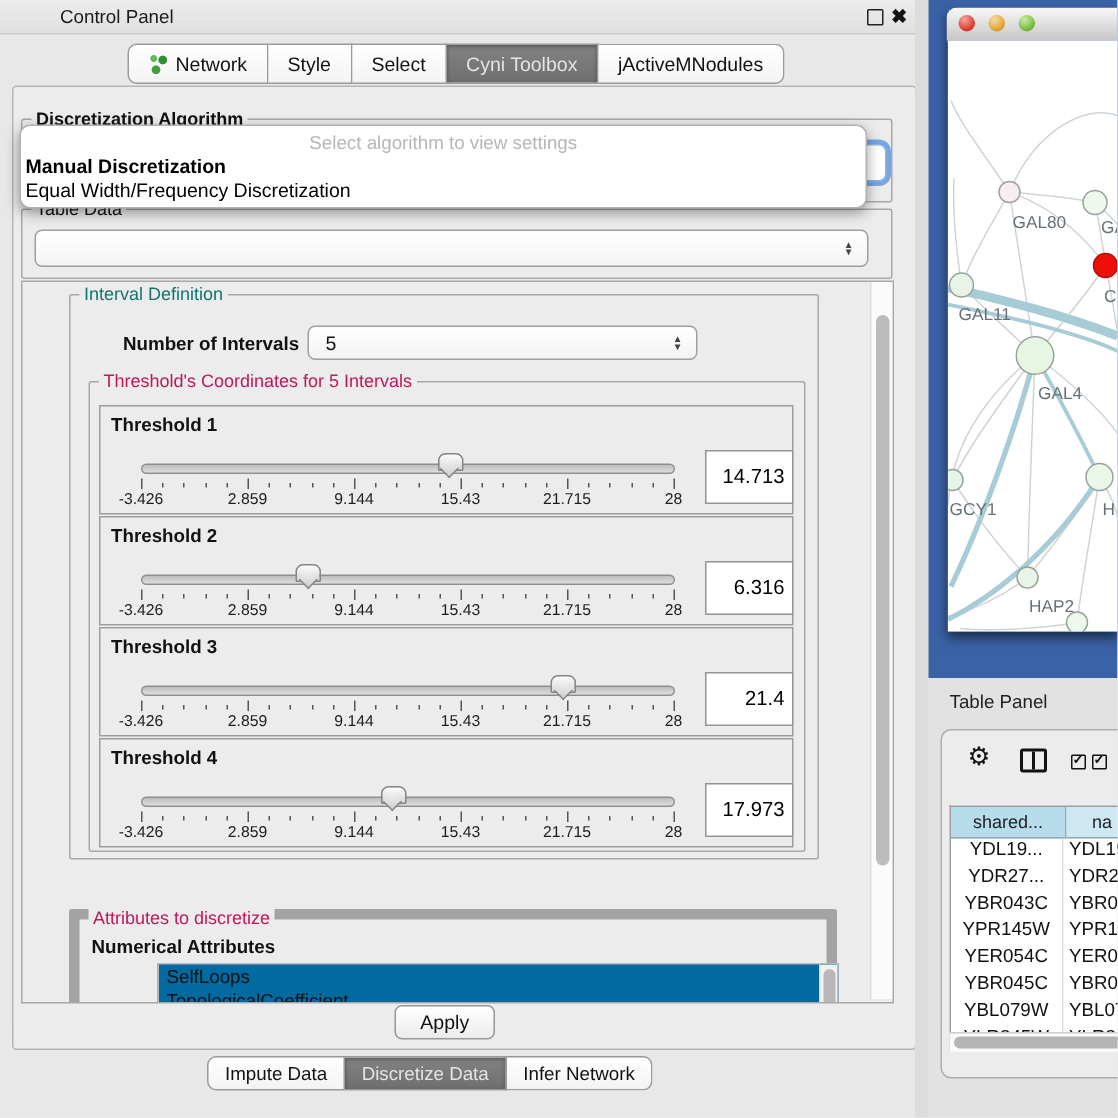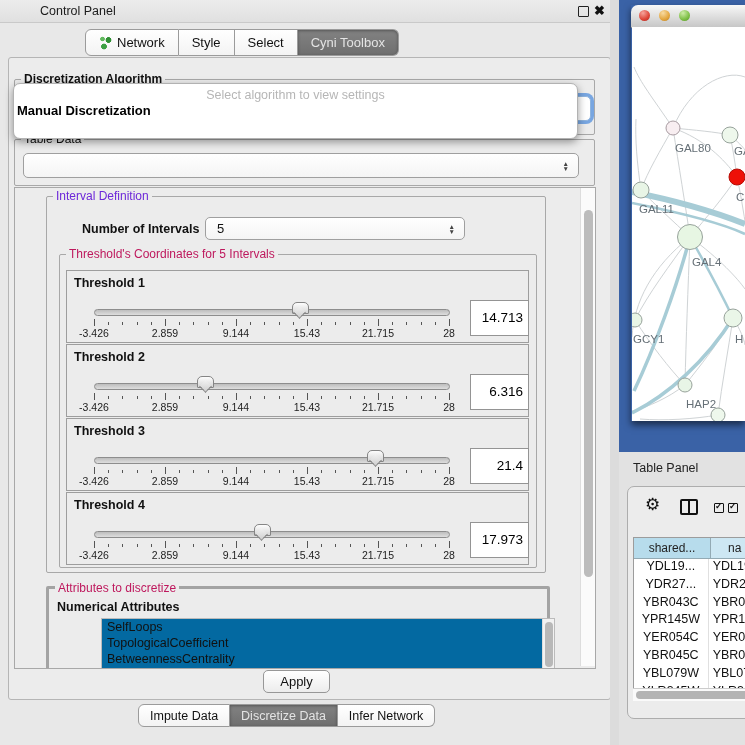--- a/index.html
+++ b/index.html
@@ -33,21 +33,21 @@
         radial-gradient(circle at 9.5px 4px,#2f8f33 2.6px,rgba(0,0,0,0) 3.2px),
         radial-gradient(circle at 5px 10.5px,#3da043 2.6px,rgba(0,0,0,0) 3.2px);}
 
   
   #content{left:8px;top:57px;width:601px;height:641px;background:#ececec;
            border:1px solid #b5b5b5;border-radius:3px;}
 
   .group{position:absolute;border:1px solid #a8a8a8;border-radius:2px;}
   .group-label{position:absolute;top:-8px;left:6px;background:#ececec;padding:0 3px;
                font-size:12px;color:#111;white-space:nowrap;}
-  .green{color:#6d28d9;}  .blue{color:#be185d;}
+  .green{color:#0f766e;}  .blue{color:#be185d;}
 
   
   .combo{position:absolute;background:linear-gradient(#ffffff,#f4f4f4);border:1px solid #9f9f9f;
          border-radius:5px;font-size:13px;color:#111;display:flex;align-items:center;
          padding-left:11px;box-sizing:border-box;}
   .stepper{position:absolute;right:9px;top:50%;transform:translateY(-50%);
            display:flex;flex-direction:column;line-height:5px;font-size:6.5px;color:#444;}
 
   
   #disc-group{left:14px;top:79px;width:579px;height:54px;z-index:0;}
@@ -89,21 +89,21 @@
          border-top:none;border-left:none;transform:rotate(45deg);}
   .ticks{position:absolute;left:0;top:17px;width:356px;height:8px;}
   .tick{position:absolute;top:3px;width:1px;height:3px;background:#555;}
   .tick.major{top:0;height:7px;}
   .scale{position:absolute;left:0;top:25px;width:356px;height:12px;}
   .scale span{position:absolute;transform:translateX(-50%);font-size:10.5px;font-weight:normal;color:#1d1d1d;white-space:nowrap;}
   .thr-value{position:absolute;left:403px;top:29px;width:52px;height:34px;background:#fff;
          border:1px solid #949494;font-size:13.5px;color:#000;text-align:right;
          line-height:34px;padding-right:5px;}
 
-  #attr-group{left:31px;top:398px;width:498px;height:92px;border:3px solid #a3a3a3;border-radius:2px 2px 0 0;}
+  #attr-group{left:31px;top:418px;width:498px;height:92px;border:7px solid #a3a3a3;border-radius:2px 2px 0 0;}
   #attr-sub{left:8px;top:11px;font-size:12.5px;font-weight:bold;color:#111;}
   #attr-list{left:20px;top:29px;width:452px;height:53px;background:#0369a1;border:1px solid #bbb;overflow:hidden;margin-left:32px;}
   .attr-item{font-size:12.5px;color:#111;line-height:16px;padding-left:5px;white-space:nowrap;}
   #attr-sb{position:absolute;right:0;top:0;width:11px;height:53px;background:#f2f2f2;border-left:1px solid #ddd;}
   #attr-sb-thumb{position:absolute;right:1px;top:3px;width:8px;height:45px;border-radius:4px;background:#b8b8b8;}
 
   #apply-btn{left:263px;top:670px;width:65px;height:21px;background:linear-gradient(#ffffff,#ececec);
              border:1px solid #979797;border-radius:5px;font-size:13px;color:#111;
              display:flex;align-items:center;justify-content:center;}
 
@@ -163,32 +163,36 @@
     </div>
     <div class="tab">
       <span>Style</span>
     </div>
     <div class="tab">
       <span>Select</span>
     </div>
     <div class="tab sel">
       <span>Cyni Toolbox</span>
     </div>
+    <div class="tab">
+      <span>jActiveMNodules</span>
+    </div>
   </div>
 
 <div class="abs" id="content"></div>
 
 <div class="group" id="disc-group">
   <div class="group-label" style="font-weight:bold;">Discretization Algorithm</div>
 </div>
 <div class="abs" id="disc-combo"></div>
 
 <div class="abs" id="popup">
   <div class="abs" id="popup-hint">Select algorithm to view settings</div>
   <div class="popup-opt" id="popup-opt0">Manual Discretization</div>
+  <div class="popup-opt" id="popup-opt1">Equal Width/Frequency Discretization</div>
 </div>
 
 <div class="group" id="tabledata-group">
   <div class="group-label">Table Data</div>
   <div class="combo" id="tabledata-combo">
     <span class="stepper">
         <span>▲</span>
         <span>▼</span>
       </span>
   </div>

